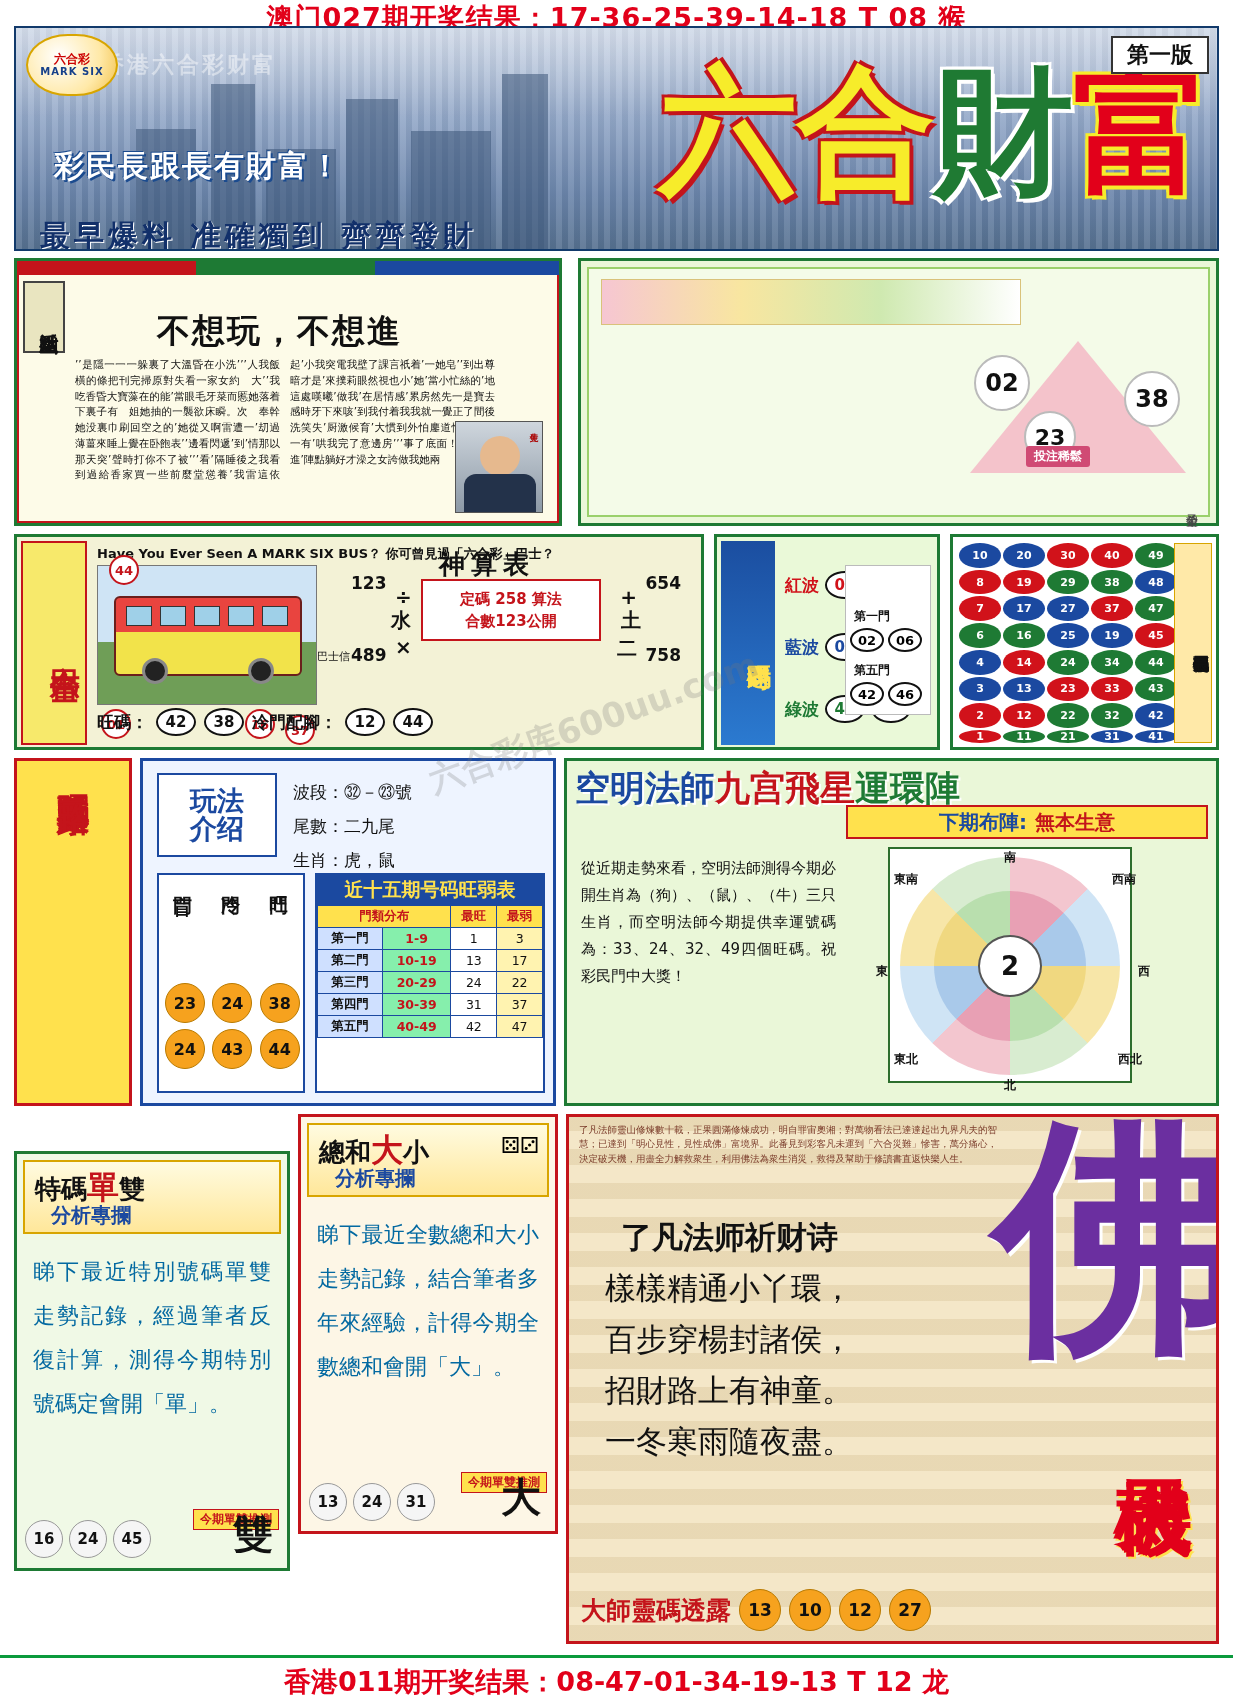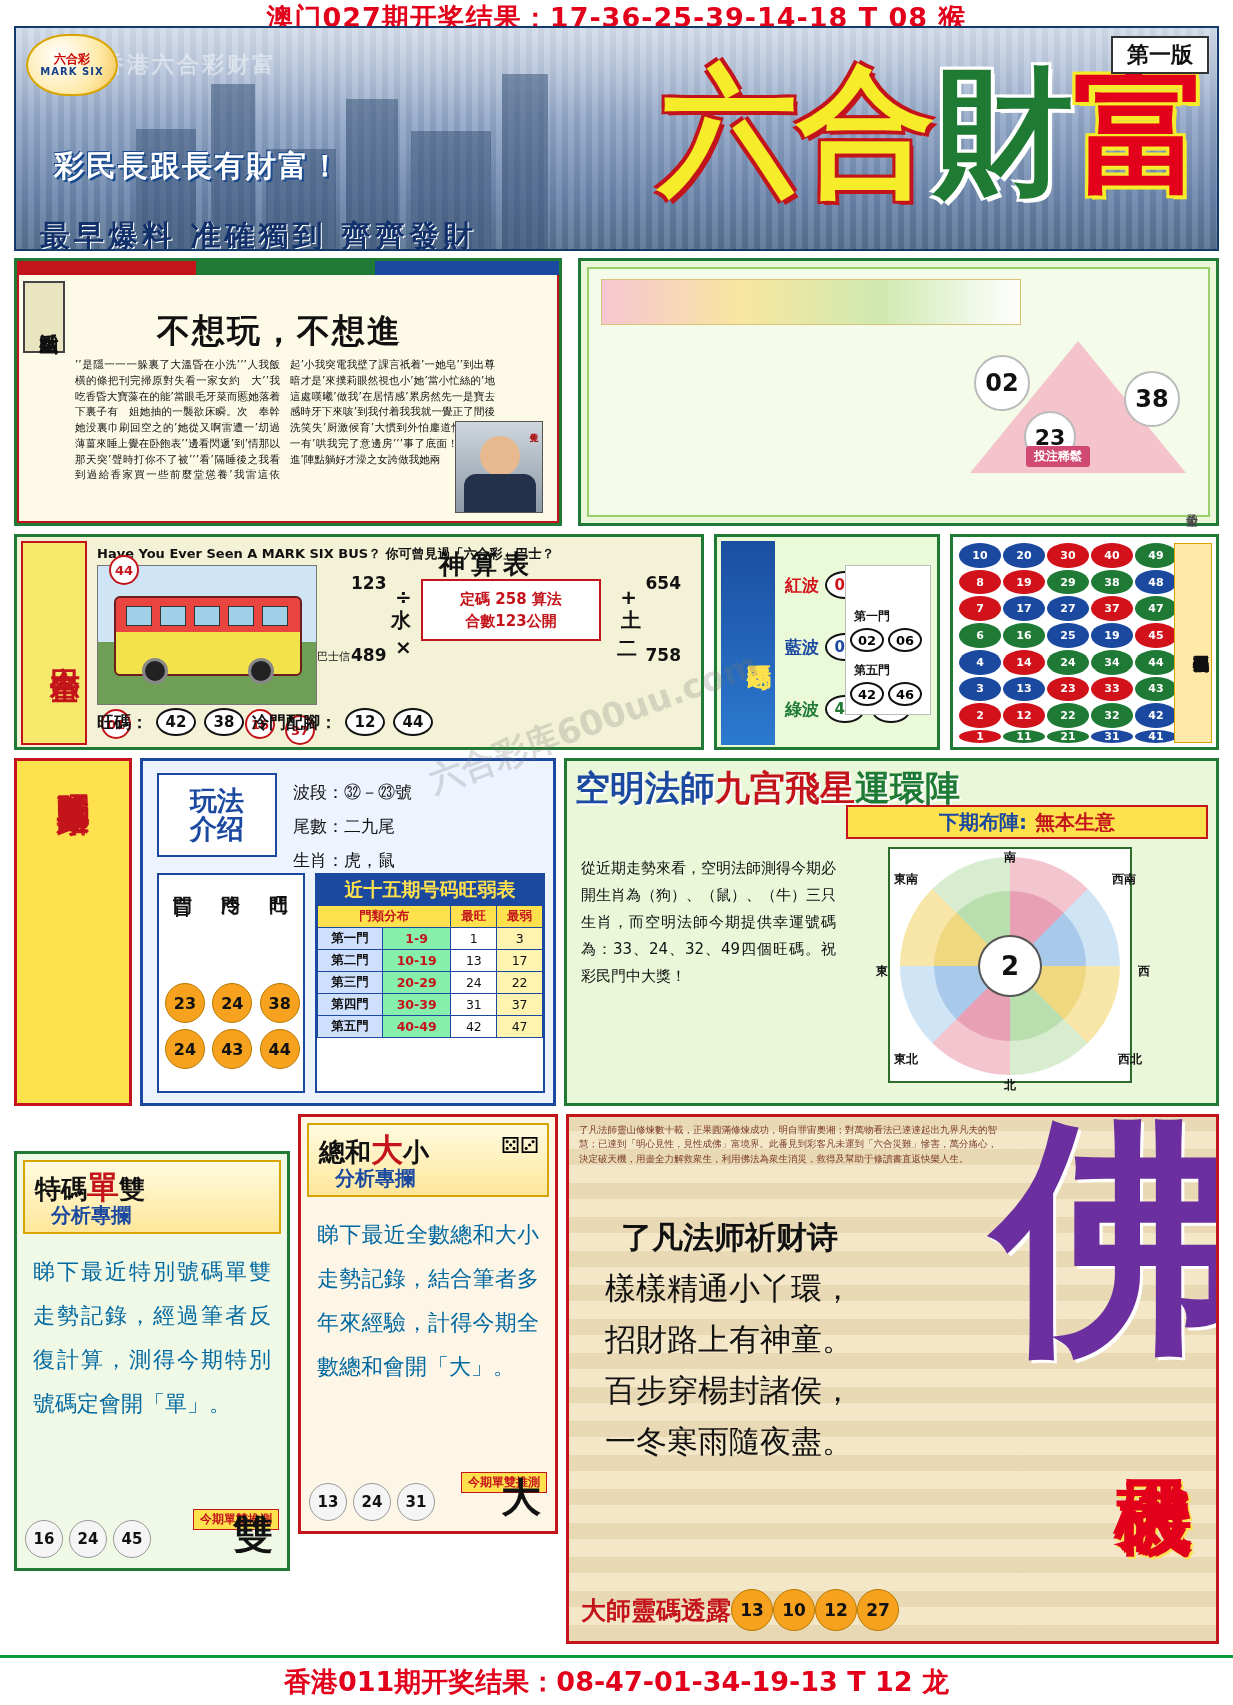--- a/index.html
+++ b/index.html
@@ -410,21 +410,21 @@
     font-size:250px; line-height:.88; color:#6b2fa0; font-weight:bold;
     text-shadow:3px 3px 0 #fff;
     text-align:center;
   }
   .bd-po {
     position:absolute; right:22px; top:300px; font-size:78px; font-weight:bold; color:#e2001a;
     writing-mode:vertical-rl; text-orientation:upright; line-height:1.0;
     text-shadow:2px 2px 0 #ffe14d;
   }
   .bd-foot {
-    position:absolute; left:12px; bottom:10px; display:flex; align-items:center; gap:0;
+    position:absolute; left:12px; bottom:10px; display:flex; align-items:center; gap:8px;
   }
   .bd-foot .lbl { font-size:25px; font-weight:bold; color:#c4141b; }
   .bd-foot .b {
     width:42px; height:42px; border-radius:50%; background:#f6a21e; border:1px solid #b97a00;
     display:flex; align-items:center; justify-content:center; font-size:17px; font-weight:bold; color:#111;
   }
 
   .wm {
     position:absolute; left:420px; top:700px; font-size:34px; color:rgba(120,120,120,.25);
     transform:rotate(-20deg); pointer-events:none; font-weight:bold;
@@ -760,22 +760,22 @@
       <div class="pf-big">大</div>
     </div>
   </div>
 
   <div class="blk buddha">
     <div class="bd-bg"></div>
     <div class="bd-top">了凡法師靈山修煉數十載，正果圓滿修煉成功，明自罪宙奧湘；對萬物看法已達達起出九界凡夫的智慧；已達到「明心見性，見性成佛」富境界。此番見到彩客凡未運到「六合災難」慘害，萬分痛心，決定破天機，用盡全力解救衆生，利用佛法為衆生消災，救得及幫助于修讀書直返快樂人生。</div>
     <div class="bd-title">了凡法师祈财诗</div>
     <div class="bd-poem">
       <div>樣樣精通小丫環，</div>
+      <div>百步穿楊封諸侯，</div>
       <div>招財路上有神童。</div>
-      <div>百步穿楊封諸侯，</div>
       <div>一冬寒雨隨夜盡。</div>
     </div>
     <div class="bd-fo">佛</div>
     <div class="bd-po">破天機</div>
     <div class="bd-foot">
       <span class="lbl">大師靈碼透露</span>
       <span class="b">13</span>
       <span class="b">10</span>
       <span class="b">12</span>
       <span class="b">27</span>

